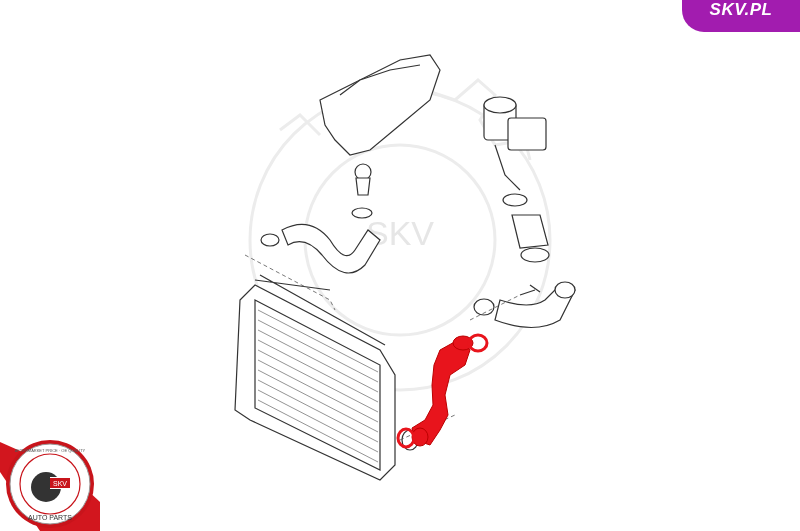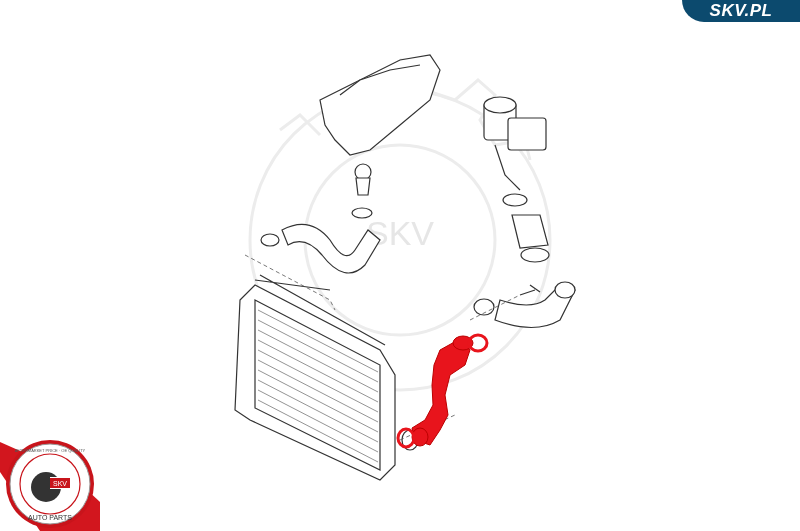--- a/index.html
+++ b/index.html
@@ -1,18 +1,18 @@
 <!DOCTYPE html>
 <html><head>
 <meta charset="utf-8">
 <style>
   html,body{margin:0;padding:0;background:#fff;}
   body{width:800px;height:531px;position:relative;overflow:hidden;font-family:"Liberation Sans",sans-serif;}
   #diagram{position:absolute;left:0;top:0;width:800px;height:531px;}
-  .brand-tab{position:absolute;right:0;top:0;width:118px;height:22px;background:#0c4a6e;border-bottom-left-radius:22px;display:flex;align-items:center;justify-content:center;}
+  .brand-tab{position:absolute;right:0;top:0;width:118px;height:32px;background:#a21caf;border-bottom-left-radius:22px;display:flex;justify-content:center;}
   .brand-tab span{color:#fff;font-weight:bold;font-style:italic;font-size:17px;letter-spacing:0.5px;font-family:"Liberation Sans",sans-serif;}
   .badge{position:absolute;left:0;top:432px;width:100px;height:99px;}
 </style>
 </head>
 <body>
 
 <svg id="diagram" viewBox="0 0 800 531" xmlns="http://www.w3.org/2000/svg">
 
   <g fill="none" stroke="#ececec" stroke-width="3">
     <circle cx="400" cy="240" r="150"></circle>

